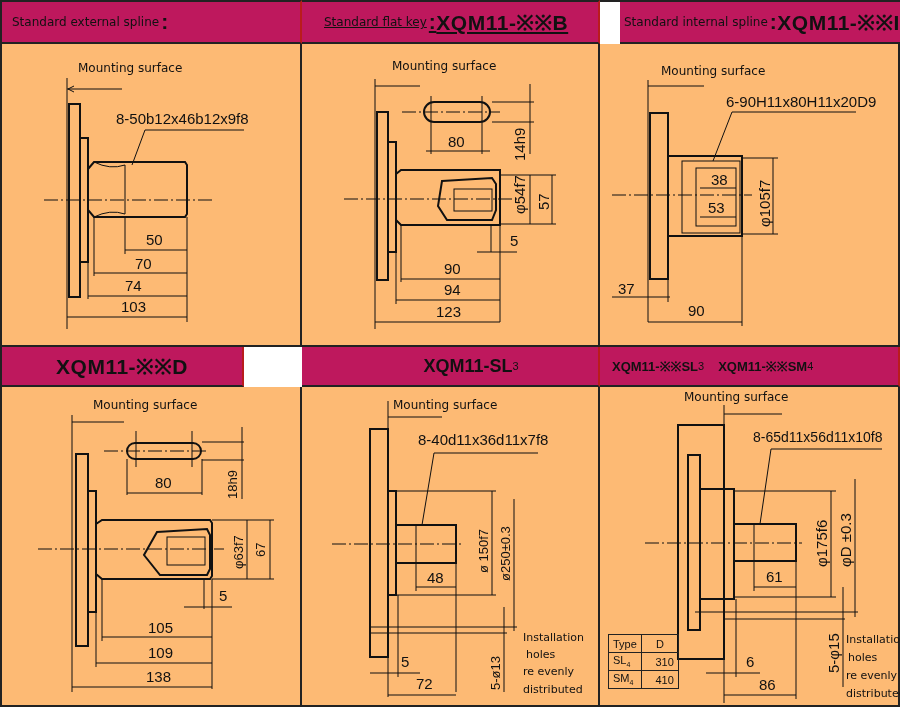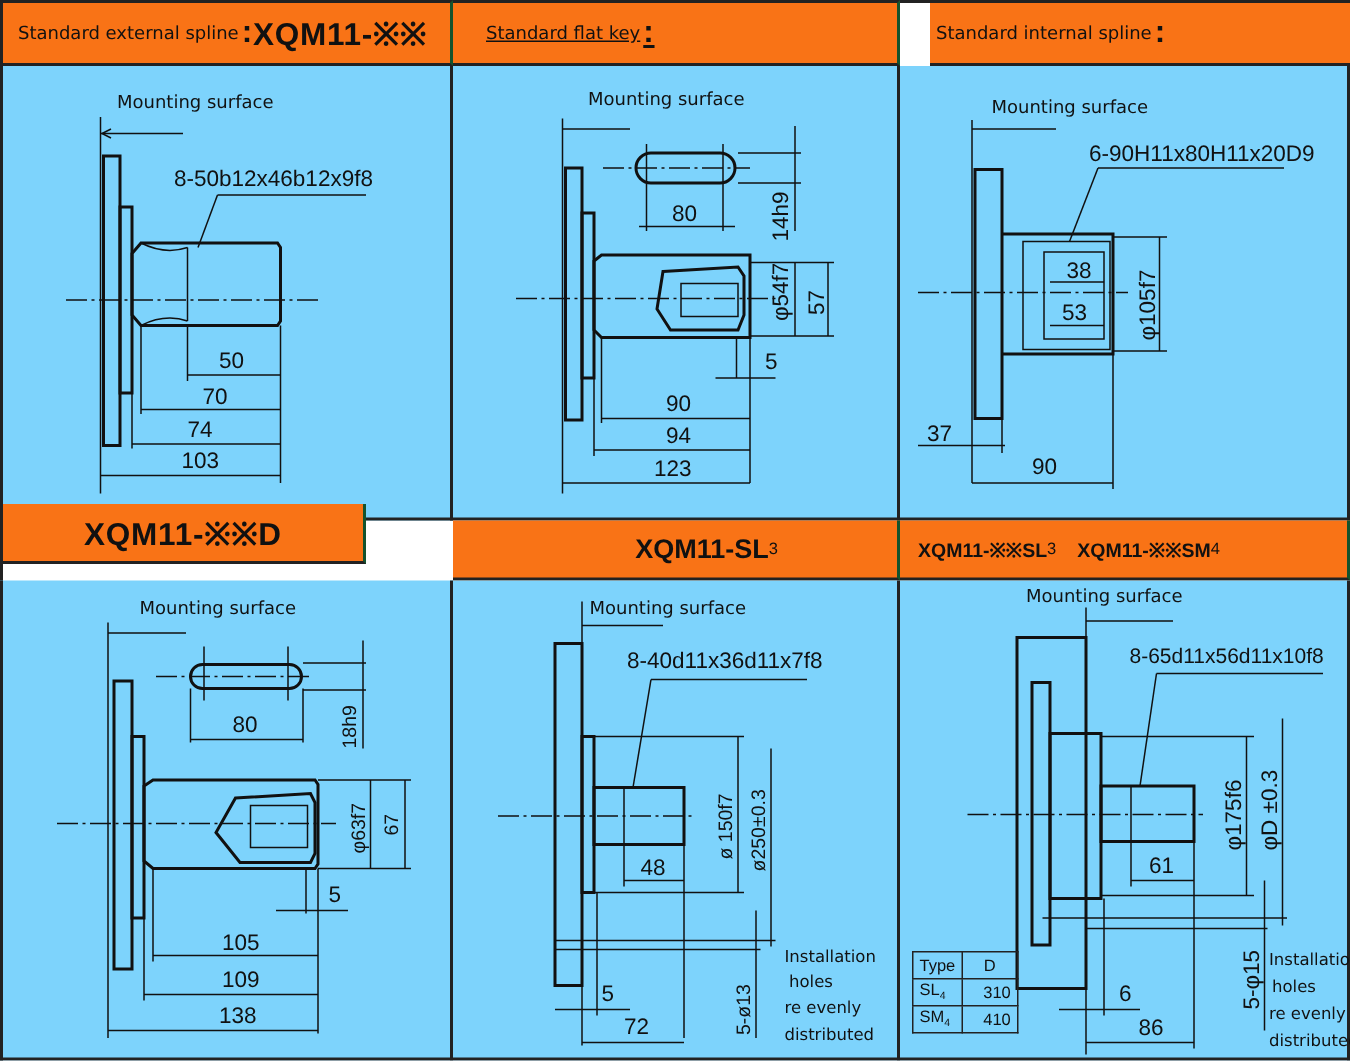--- a/index.html
+++ b/index.html
@@ -1,19 +1,19 @@
 <!DOCTYPE html>
 <html><head>
 <meta charset="utf-8">
 <style>
   html, body { margin:0; padding:0; background:#fff; }
   body { width:900px; height:707px; position:relative; overflow:hidden; font-family:"Liberation Sans", sans-serif; color:#111; }
   .grid { position:absolute; left:0; top:0; width:898px; height:705px; border:2px solid #222; box-sizing:content-box; }
-  .cell { position:absolute; border-right:2px solid #222; border-bottom:2px solid #222; box-sizing:border-box; background:#7dd3fc; }
-  .hdr { position:absolute; display:flex; align-items:center; border-right:2px solid #14532d; border-bottom:2px solid #222; box-sizing:border-box; background:#f97316; white-space:nowrap; }
+  .cell { position:absolute; border-right:2px solid #222; border-bottom:2px solid #222; box-sizing:border-box; background:#fdba74; }
+  .hdr { position:absolute; display:flex; align-items:center; border-right:2px solid #b91c1c; border-bottom:2px solid #222; box-sizing:border-box; background:#be185d; white-space:nowrap; }
   .hdr .small { font-size:12px; font-family:"DejaVu Sans", sans-serif; margin-right:2px; }
   .hdr .big { font-size:21px; font-weight:bold; font-family:"Liberation Sans", sans-serif; letter-spacing:0.5px; }
   .hdr .mid { font-size:13px; font-weight:bold; font-family:"Liberation Sans", sans-serif; }
   .hdr sub { font-size:11px; vertical-align:-1px; }
   svg { position:absolute; left:0; top:0; overflow:visible; }
   svg text { font-family:"Liberation Sans", sans-serif; fill:#111; }
   .lbl { font-size:12px; font-family:"DejaVu Sans", sans-serif; }
   .dim { font-size:15px; }
   .note { font-size:11px; font-family:"DejaVu Sans", sans-serif; }
   .ln { stroke:#111; stroke-width:1; fill:none; }
@@ -23,29 +23,30 @@
   table.type-table td { border:1px solid #222; padding:0 4px; height:17px;margin-top:43px; }
 </style>
 </head>
 <body>
 
 <div class="grid"></div>
 
 <div class="hdr" style="left:0;top:0;width:302px;height:44px;padding-left:10px;border-left:2px solid #222;border-top:2px solid #222;">
   <span class="small">Standard external spline</span>
   <span class="big">:</span>
-  <span class="big">XQM11-※※</span>
 </div>
 <div class="hdr" style="left:302px;top:0;width:298px;height:44px;padding-left:22px;border-top:2px solid #222;text-decoration:underline;">
   <span class="small">Standard flat key</span>
   <span class="big">:</span>
+  <span class="big">XQM11-※※B</span>
 </div>
 <div class="hdr" style="left:620px;top:0;width:329px;height:44px;padding-left:4px;border-top:2px solid #222;">
   <span class="small">Standard internal spline</span>
   <span class="big">:</span>
+  <span class="big">XQM11-※※I</span>
 </div>
 
 <div class="cell" style="left:0;top:44px;width:302px;height:303px;border-left:2px solid #222;">
   <svg width="300" height="300">
     <text class="lbl" x="76" y="28">Mounting surface</text>
     <line class="ln" x1="65" y1="34" x2="65" y2="285"></line>
     <line class="ln" x1="65" y1="45" x2="120" y2="45"></line>
     <polyline class="ln" points="72,42 66,45 72,48"></polyline>
     <rect class="thk" x="67" y="60" width="11" height="193"></rect>
     <rect class="thk" x="78" y="94" width="8" height="124"></rect>
@@ -136,21 +137,21 @@
     <text class="dim" transform="translate(170,183) rotate(-90)">φ105f7</text>
     <line class="ln" x1="68" y1="192" x2="68" y2="258"></line>
     <line class="ln" x1="142" y1="192" x2="142" y2="282"></line>
     <line class="ln" x1="12" y1="253" x2="70" y2="253"></line>
     <text class="dim" x="18" y="250">37</text>
     <line class="ln" x1="48" y1="278" x2="142" y2="278"></line>
     <text class="dim" x="88" y="272">90</text>
   </svg>
 </div>
 
-<div class="hdr" style="left:0;top:336px;width:244px;height:40px;justify-content:center;border-left:2px solid #222;">
+<div class="hdr" style="left:0;top:347px;width:244px;height:40px;justify-content:center;border-left:2px solid #222;">
   <span class="big">XQM11-※※D</span>
 </div>
 <div class="hdr" style="left:302px;top:347px;width:298px;height:40px;justify-content:center;padding-left:42px;">
   <span class="mid" style="font-size:18px">XQM11-SL</span>
     <sub>3</sub>
 </div>
 <div class="hdr" style="left:600px;top:347px;width:300px;height:40px;padding-left:12px;">
   <span class="mid">XQM11-※※SL</span>
     <sub>3</sub>
   <span style="display:inline-block;width:14px"></span>

